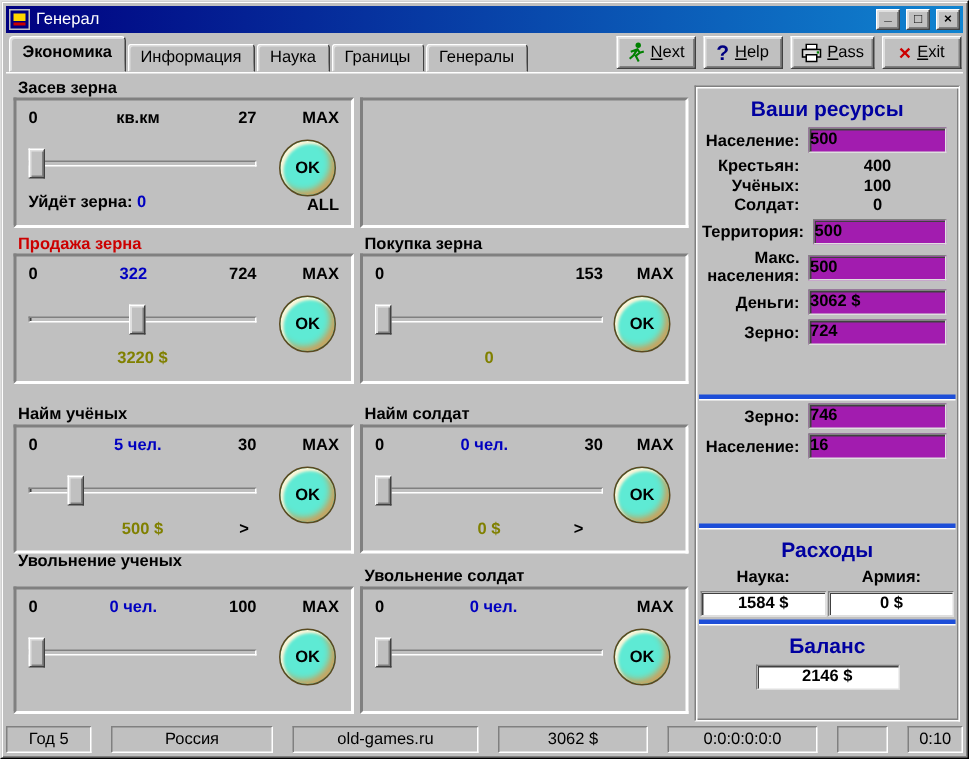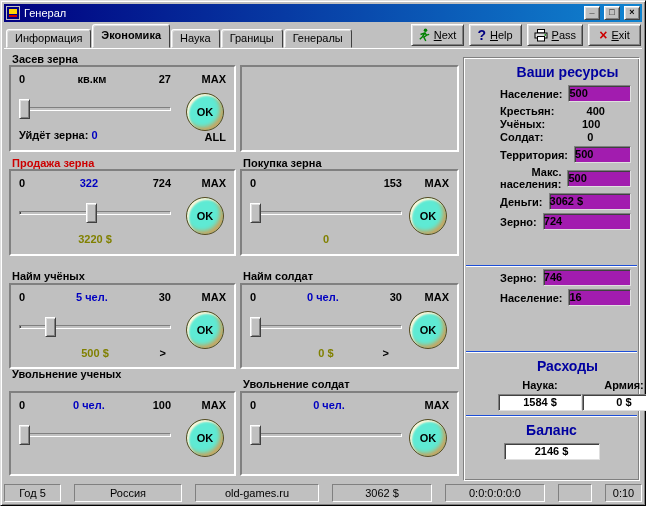--- a/index.html
+++ b/index.html
@@ -61,21 +61,21 @@
   .arrow { position:absolute; right:68px; top:62px; cursor:default; }
   .sow-bottom { position:absolute; left:8px; top:62px; }
   .sow-bottom .blue { color:#0000c0; }
   .all-label { position:absolute; right:8px; top:64px; cursor:default; }
 
   
   .sidebar { position:absolute; left:459px; top:8px; right:2px; height:424px;
     border:1px solid; border-color:#808080 #fff #fff #808080;
     box-shadow: inset 1px 1px 0 #fff, inset -1px -1px 0 #808080; }
   .side-sec { position:absolute; left:2px; right:2px; }
-  .side-sec.divided { border-bottom:1px solid #1d4ed8; box-shadow: 0 1px 0 #fff; padding-left: 32px; }
+  .side-sec.divided { border-bottom:3px solid #1d4ed8; box-shadow: 0 1px 0 #fff; }
   .side-header { text-align:center; color:#0000a0; font-size:14px; font-weight:bold; margin:6px 0 5px; }
   .res-row { display:flex; align-items:center; justify-content:flex-end; gap:6px; margin:3px 6px 3px 2px; }
   .res-row.plain { margin:1px 6px 1px 2px; }
   .res-label { flex:1; text-align:right; font-weight:bold; line-height:12px; }
   .res-field { width:92px; height:17px; background:#a21caf; font-weight:bold; line-height:14px;
     border:1px solid; border-color:#808080 #dfdfdf #dfdfdf #808080; box-shadow: inset 1px 1px 0 #404040; }
   .res-plain { width:92px; text-align:center; font-weight:bold; }
   .exp-cols { display:flex; margin-top:2px; }
   .exp-col { flex:1; display:flex; flex-direction:column; align-items:center; gap:3px; }
   .exp-label { font-weight:bold; }
@@ -102,22 +102,22 @@
       <rect x="3" y="9" width="8" height="2" fill="#cc0000"></rect>
     </svg>
     <span class="tb-title">Генерал</span>
     <div class="tb-btn minimize">_</div>
     <div class="tb-btn">□</div>
     <div class="tb-btn">×</div>
   </div>
 
   <div class="tabrow">
     <div class="tabs">
+      <div class="tab active">Экономика</div>
       <div class="tab">Информация</div>
-      <div class="tab active">Экономика</div>
       <div class="tab">Наука</div>
       <div class="tab">Границы</div>
       <div class="tab">Генералы</div>
     </div>
     <div class="toolbar">
       <div class="tbtn">
         <svg width="12" height="14" viewBox="0 0 12 14">
           <circle cx="7.5" cy="2.2" r="1.8" fill="#008000"></circle>
           <path d="M2.5 6.5 L7 4.8 L8.5 7.2 L5.8 9.2 L7.8 13 M7 4.8 L4.2 9 L1.8 11.2 M8.5 7.2 L11.2 6.4" stroke="#008000" stroke-width="1.4" fill="none"></path>
         </svg>

